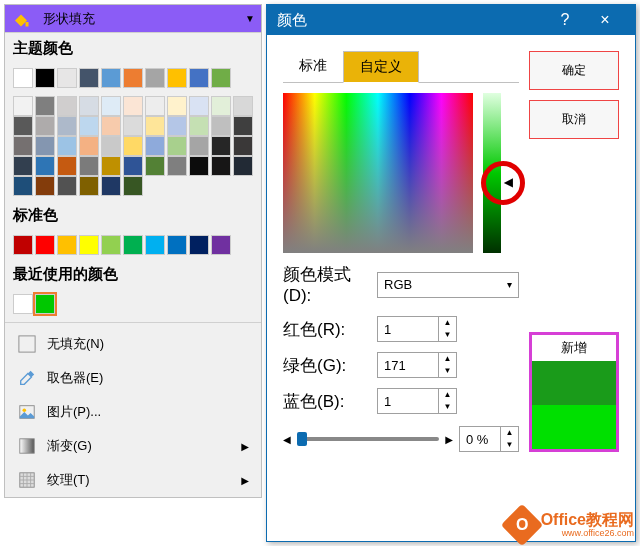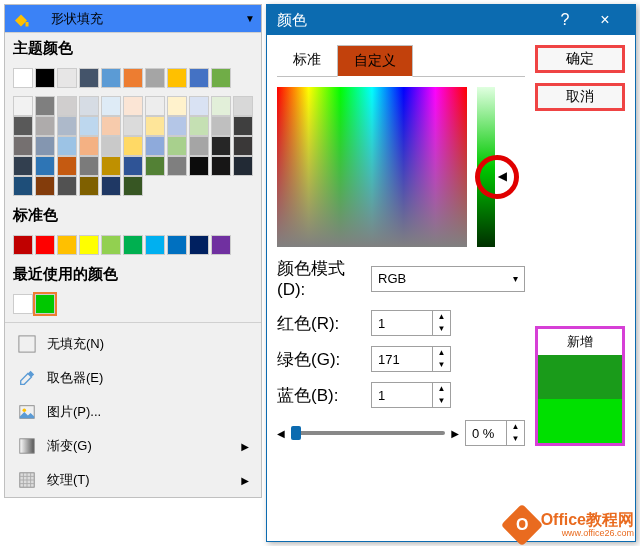--- a/index.html
+++ b/index.html
@@ -1,43 +1,43 @@
 <!DOCTYPE html>
 <html><head>
 <meta charset="utf-8">
 <style>
 * { box-sizing: border-box; margin: 0; padding: 0; font-family: "Microsoft YaHei", sans-serif; font-size: 13px; }
 body { background: #fff; width: 640px; height: 546px; overflow: hidden; position: relative; }
 
 
 .left-panel { position: absolute; left: 4px; top: 4px; width: 258px; background: #f0f0f0; border: 1px solid #c0c0c0; }
-.fill-header { display: flex; align-items: center; height: 28px; padding: 0 6px; background: #3b82f6; border-bottom: 1px solid #d0d0d0; gap: 20px; }
+.fill-header { display: flex; align-items: center; height: 28px; padding: 0 6px; background: #8b5cf6; border-bottom: 1px solid #d0d0d0; gap: 12px; }
 .fill-header .caret { margin-left: auto; font-size: 10px; }
 .section-label { padding: 6px 8px; font-weight: bold; font-size: 15px; }
 .swatch-grid { display: flex; flex-wrap: wrap; gap: 2px; padding: 4px 8px; }
 .sw { width: 20px; height: 20px; border: 1px solid #ccc; }
 .divider { height: 1px; background: #d0d0d0; margin: 4px 0; }
 .menu-item { display: flex; align-items: center; height: 34px; padding: 0 12px; gap: 10px; cursor: pointer; font-size: 15px; }
 .highlight { border: 3px solid #d63fd6; }
 .icon-slot { width: 20px; height: 20px; display: flex; align-items: center; justify-content: center; }
 .icon-slot svg { width: 18px; height: 18px; }
 
 
 .dialog { position: absolute; left: 266px; top: 4px; width: 370px; height: 538px; background: #fff; border: 1px solid #0c6bb0; box-shadow: 2px 2px 6px rgba(0,0,0,.3); }
 .titlebar { height: 30px; background: #0c6bb0; color: #fff; display: flex; align-items: center; padding: 0 10px; }
 .titlebar .title { font-size: 15px; }
 .titlebar .tb-btn { width: 40px; height: 30px; display: flex; align-items: center; justify-content: center; font-size: 16px; }
 .titlebar .spacer { flex: 1; }
-.dlg-body { display: flex; padding: 10px; gap: 10px; }
+.dlg-body { display: flex; padding: 16px; gap: 10px; }
 .dlg-main { flex: 1; }
 .dlg-side { width: 90px; display: flex; flex-direction: column; gap: 10px; }
-.btn { height: 28px; border: 3px solid #ef4444; background: #f7f7f7; display: flex; align-items: center; justify-content: center; cursor: pointer; font-size: 14px; }
+.btn { height: 39px; border: 1px solid #ef4444; background: #f7f7f7; display: flex; align-items: center; justify-content: center; cursor: pointer; font-size: 12px; }
 .tabs { display: flex; border-bottom: 1px solid #c0c0c0; margin-bottom: 10px; }
 .tab { padding: 6px 16px; cursor: pointer; font-size: 14px; }
-.tab.active { border: 1px solid #c0c0c0; border-bottom: 1px solid #fff; margin-bottom: -1px; background: #c2410c; }
+.tab.active { border: 1px solid #c0c0c0; border-bottom: 1px solid #fff; margin-bottom: -1px; background: #eab308; }
 .color-label { margin-bottom: 6px; font-size: 14px; }
 .picker-row { display: flex; gap: 10px; align-items: flex-start; position: relative; }
 .color-field { width: 190px; height: 160px; background: linear-gradient(to bottom, rgba(128,128,128,0) 0%, rgba(128,128,128,1) 100%), linear-gradient(to right, red, yellow, lime, cyan, blue, magenta, red); position: relative; }
 .lum-bar { width: 18px; height: 160px; background: linear-gradient(to bottom, #e0ffe0, #00c800, #003000); position: relative; }
 .red-circle { position: absolute; width: 44px; height: 44px; border: 5px solid #e00000; border-radius: 50%; right: -24px; top: 68px; pointer-events: none; }
 .lum-arrow { position: absolute; right: -12px; top: 82px; font-size: 12px; }
 .form-row { display: flex; align-items: center; gap: 8px; margin-top: 10px; }
 .form-row label { width: 86px; font-size: 17px; }
 .form-row .combo { flex: 1; height: 26px; border: 1px solid #a0a0a0; display: flex; align-items: center; padding: 0 6px; justify-content: space-between; }
 .spin { width: 80px; height: 26px; border: 1px solid #a0a0a0; display: flex; align-items: center; }

